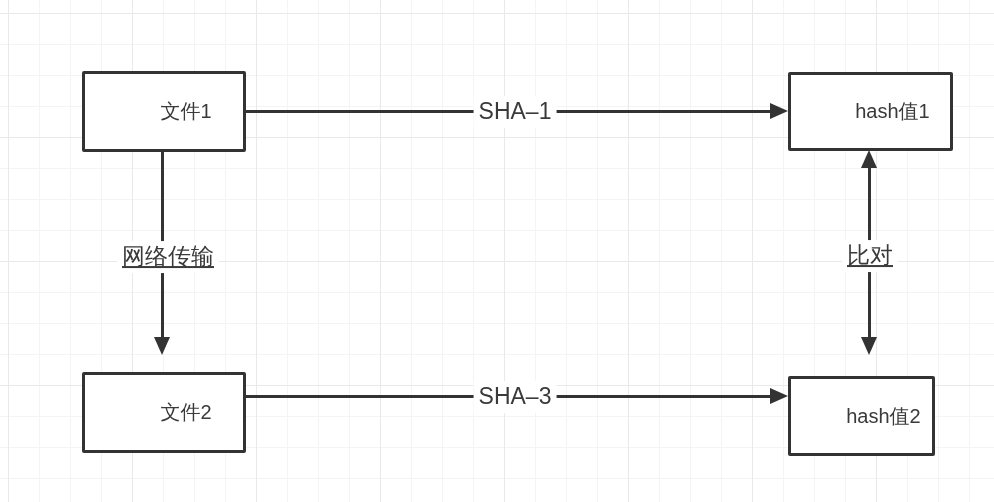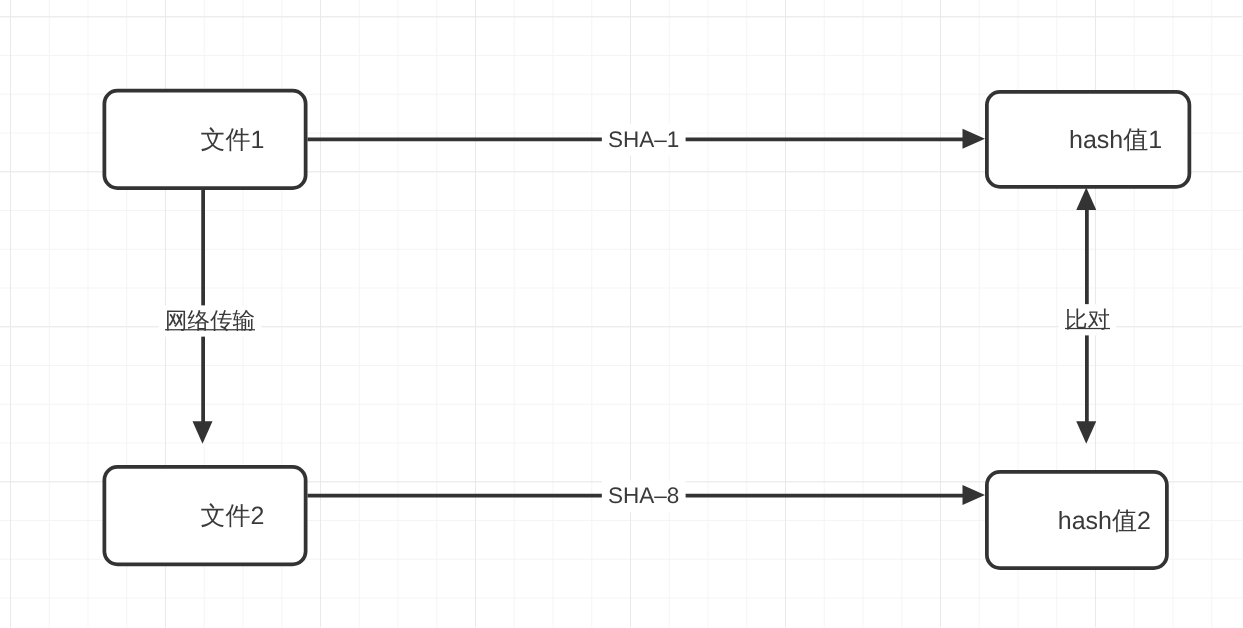--- a/index.html
+++ b/index.html
@@ -21,21 +21,21 @@
       linear-gradient(90deg, #f4f4f4 1px, transparent 1px),
       linear-gradient(#f4f4f4 1px, transparent 1px);
     background-size: 124px 124px, 124px 124px, 31px 31px, 31px 31px;
     background-position: 8px 13px, 8px 13px, 8px 13px, 8px 13px;
   }
   .node {
     position: absolute;
     box-sizing: border-box;
     background: #ffffff;
     border: 3px solid #333333;
-    border-radius: 12px;
+    border-radius: 2px;
     display: flex;
     align-items: center;
     justify-content: center;
     padding-left: 44px;
   }
   .node-label {
     font-size: 20px;
     color: #3a3a3a;
     white-space: nowrap;
   }
@@ -63,21 +63,21 @@
   .arrowhead.up {
     border-left: 8px solid transparent;
     border-right: 8px solid transparent;
     border-bottom: 18px solid #333333;
   }
   .edge-label {
     position: absolute;
     transform: translate(-50%, -50%);
     background: #ffffff;
     padding: 1px 5px;
-    font-size: 18px;
+    font-size: 23px;
     color: #3a3a3a;
     white-space: nowrap;
     line-height: 1.3;
   }
 </style>
 </head>
 <body>
 
 <div class="canvas">
 
@@ -96,21 +96,21 @@
   <div class="node" style="left:788px; top:356px; width:147px; height:80px;margin-top:20px;">
     <span class="node-label">hash值2</span>
   </div>
 
   <div class="edge-line h" style="left:246px; top:110px; width:526px;"></div>
   <div class="arrowhead right" style="left:770px; top:103px;"></div>
   <div class="edge-label" style="left:515px; top:112px;">SHA–1</div>
 
   <div class="edge-line h" style="left:246px; top:395px; width:526px;"></div>
   <div class="arrowhead right" style="left:770px; top:388px;"></div>
-  <div class="edge-label" style="left:515px; top:397px;">SHA–8</div>
+  <div class="edge-label" style="left:515px; top:397px;">SHA–3</div>
 
   <div class="edge-line v" style="left:161px; top:152px; height:186px;"></div>
   <div class="arrowhead down" style="left:154px; top:337px;"></div>
   <div class="edge-label" style="left:168px; top:257px;text-decoration:underline;">网络传输</div>
 
   <div class="edge-line v" style="left:868px; top:165px; height:174px;"></div>
   <div class="arrowhead up" style="left:861px; top:150px;"></div>
   <div class="arrowhead down" style="left:861px; top:337px;"></div>
   <div class="edge-label" style="left:870px; top:256px;text-decoration:underline;">比对</div>
 

